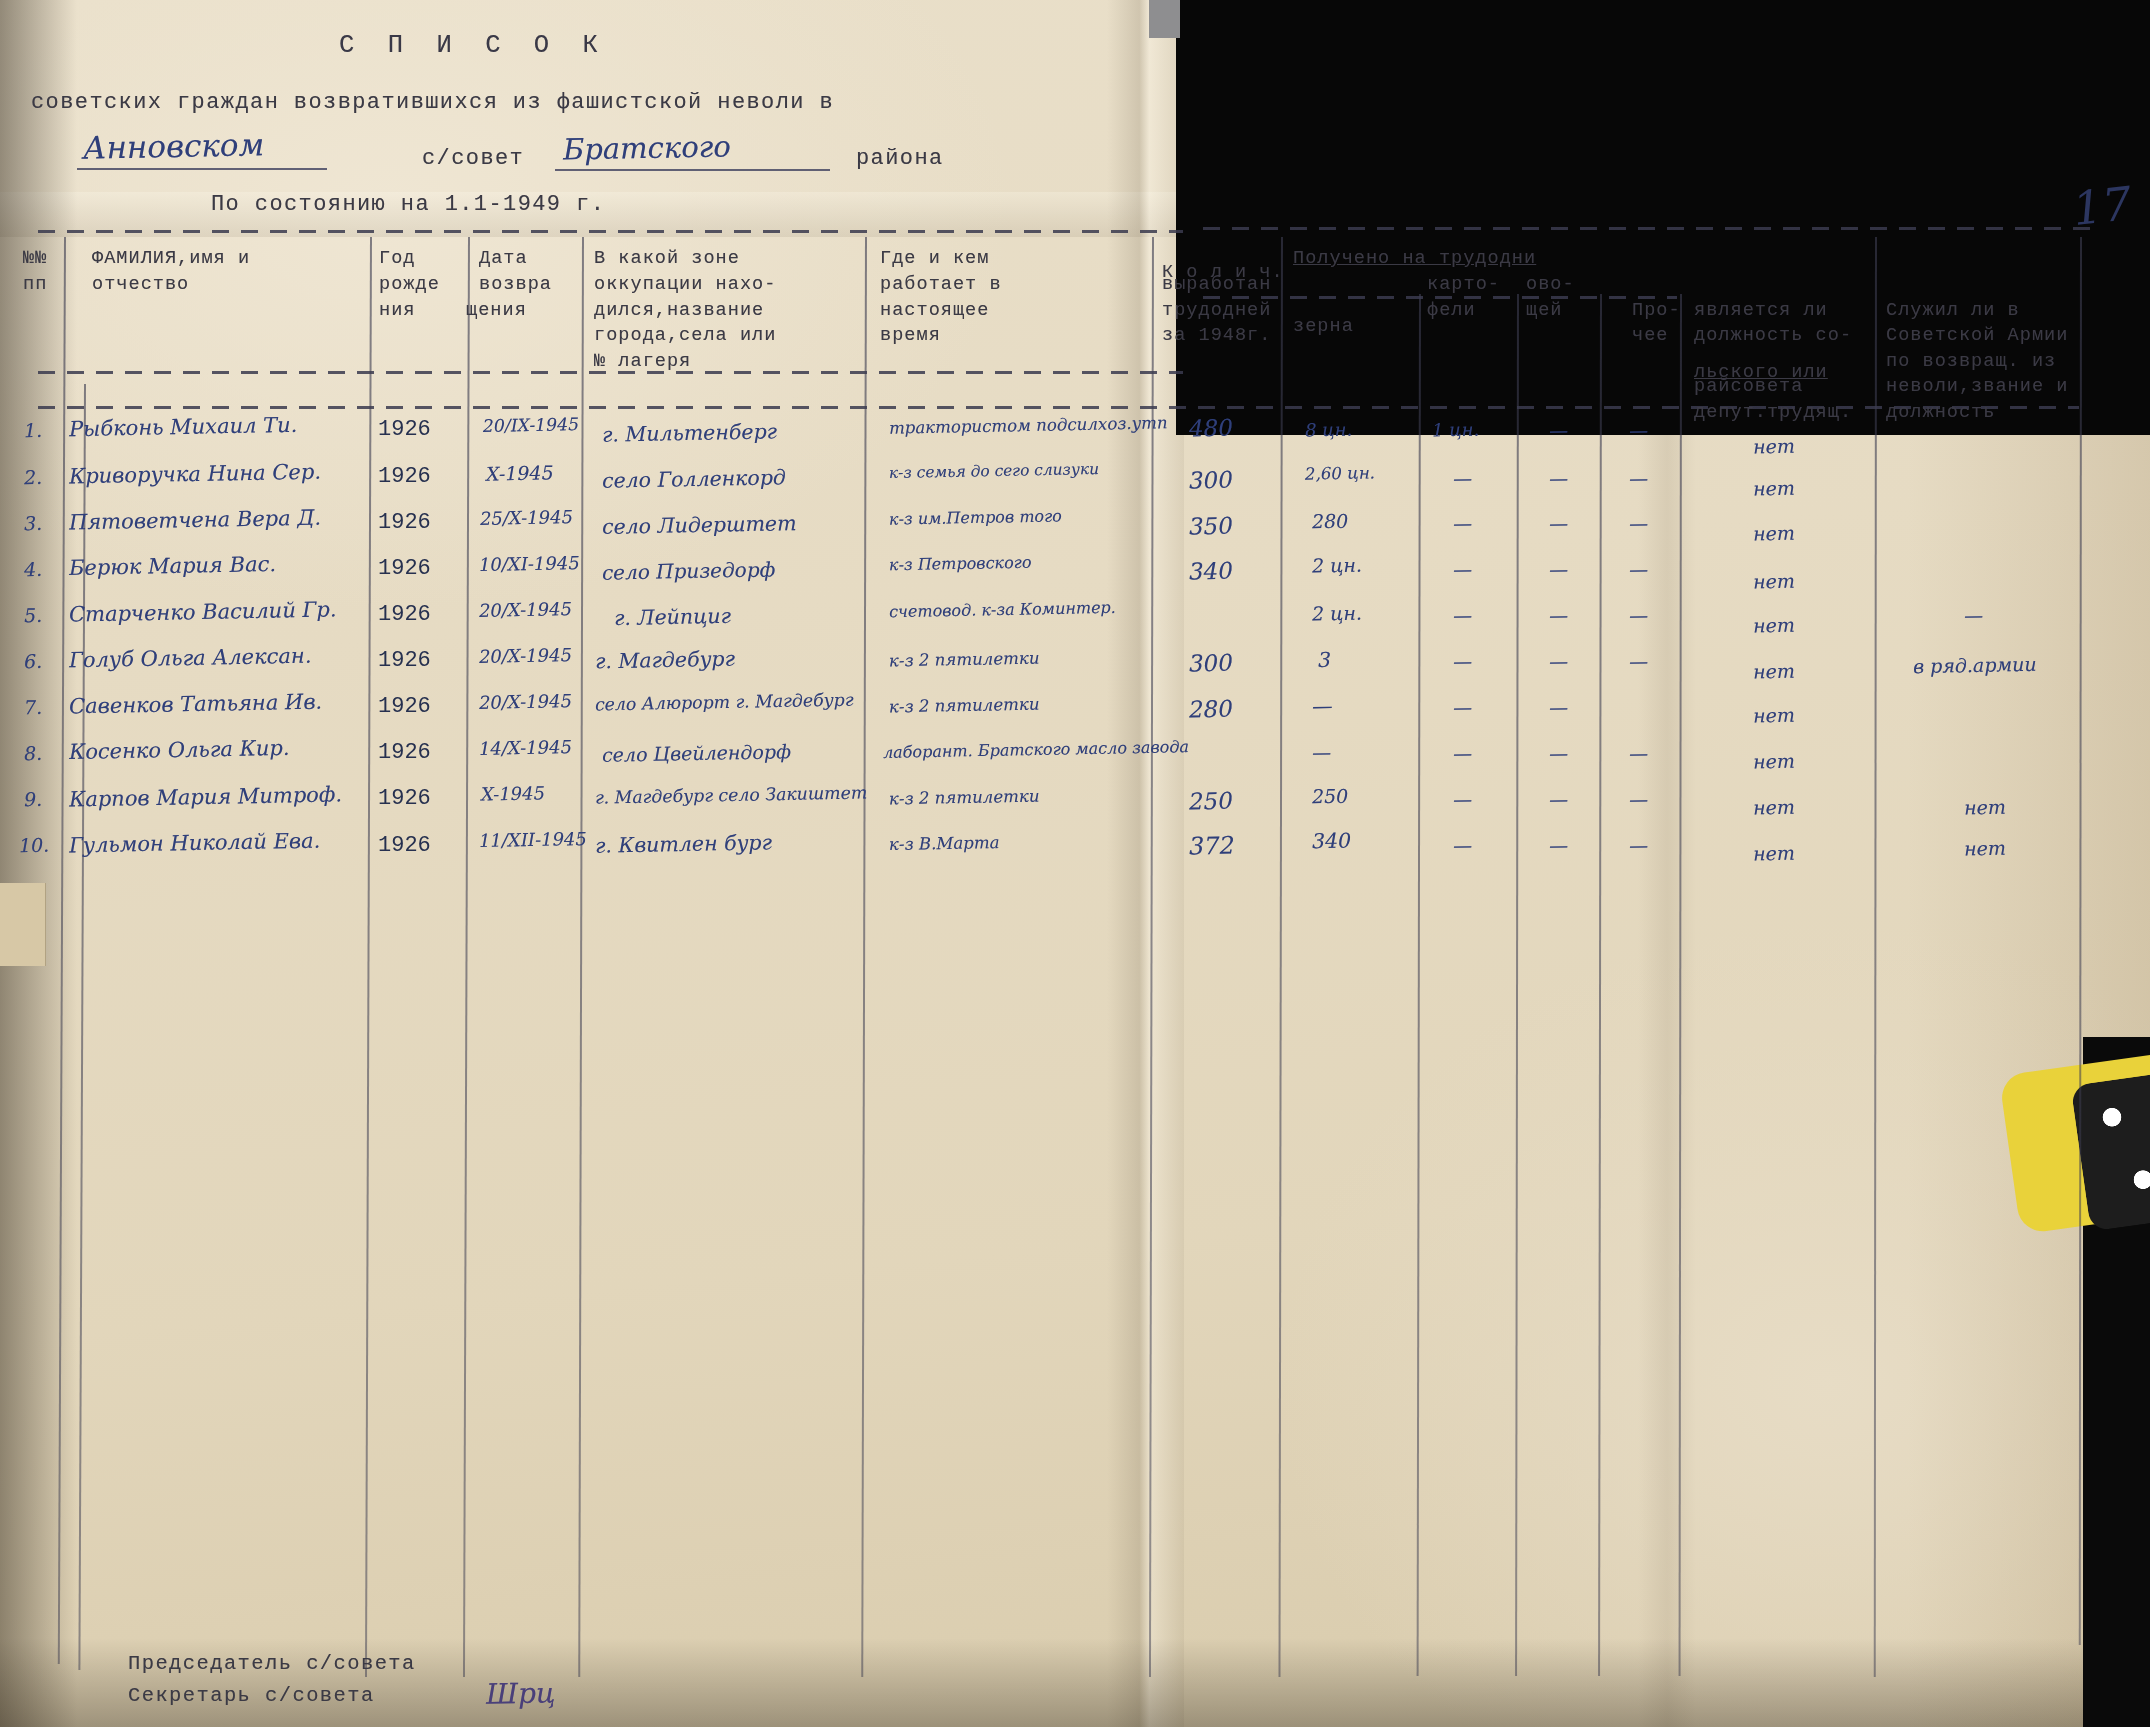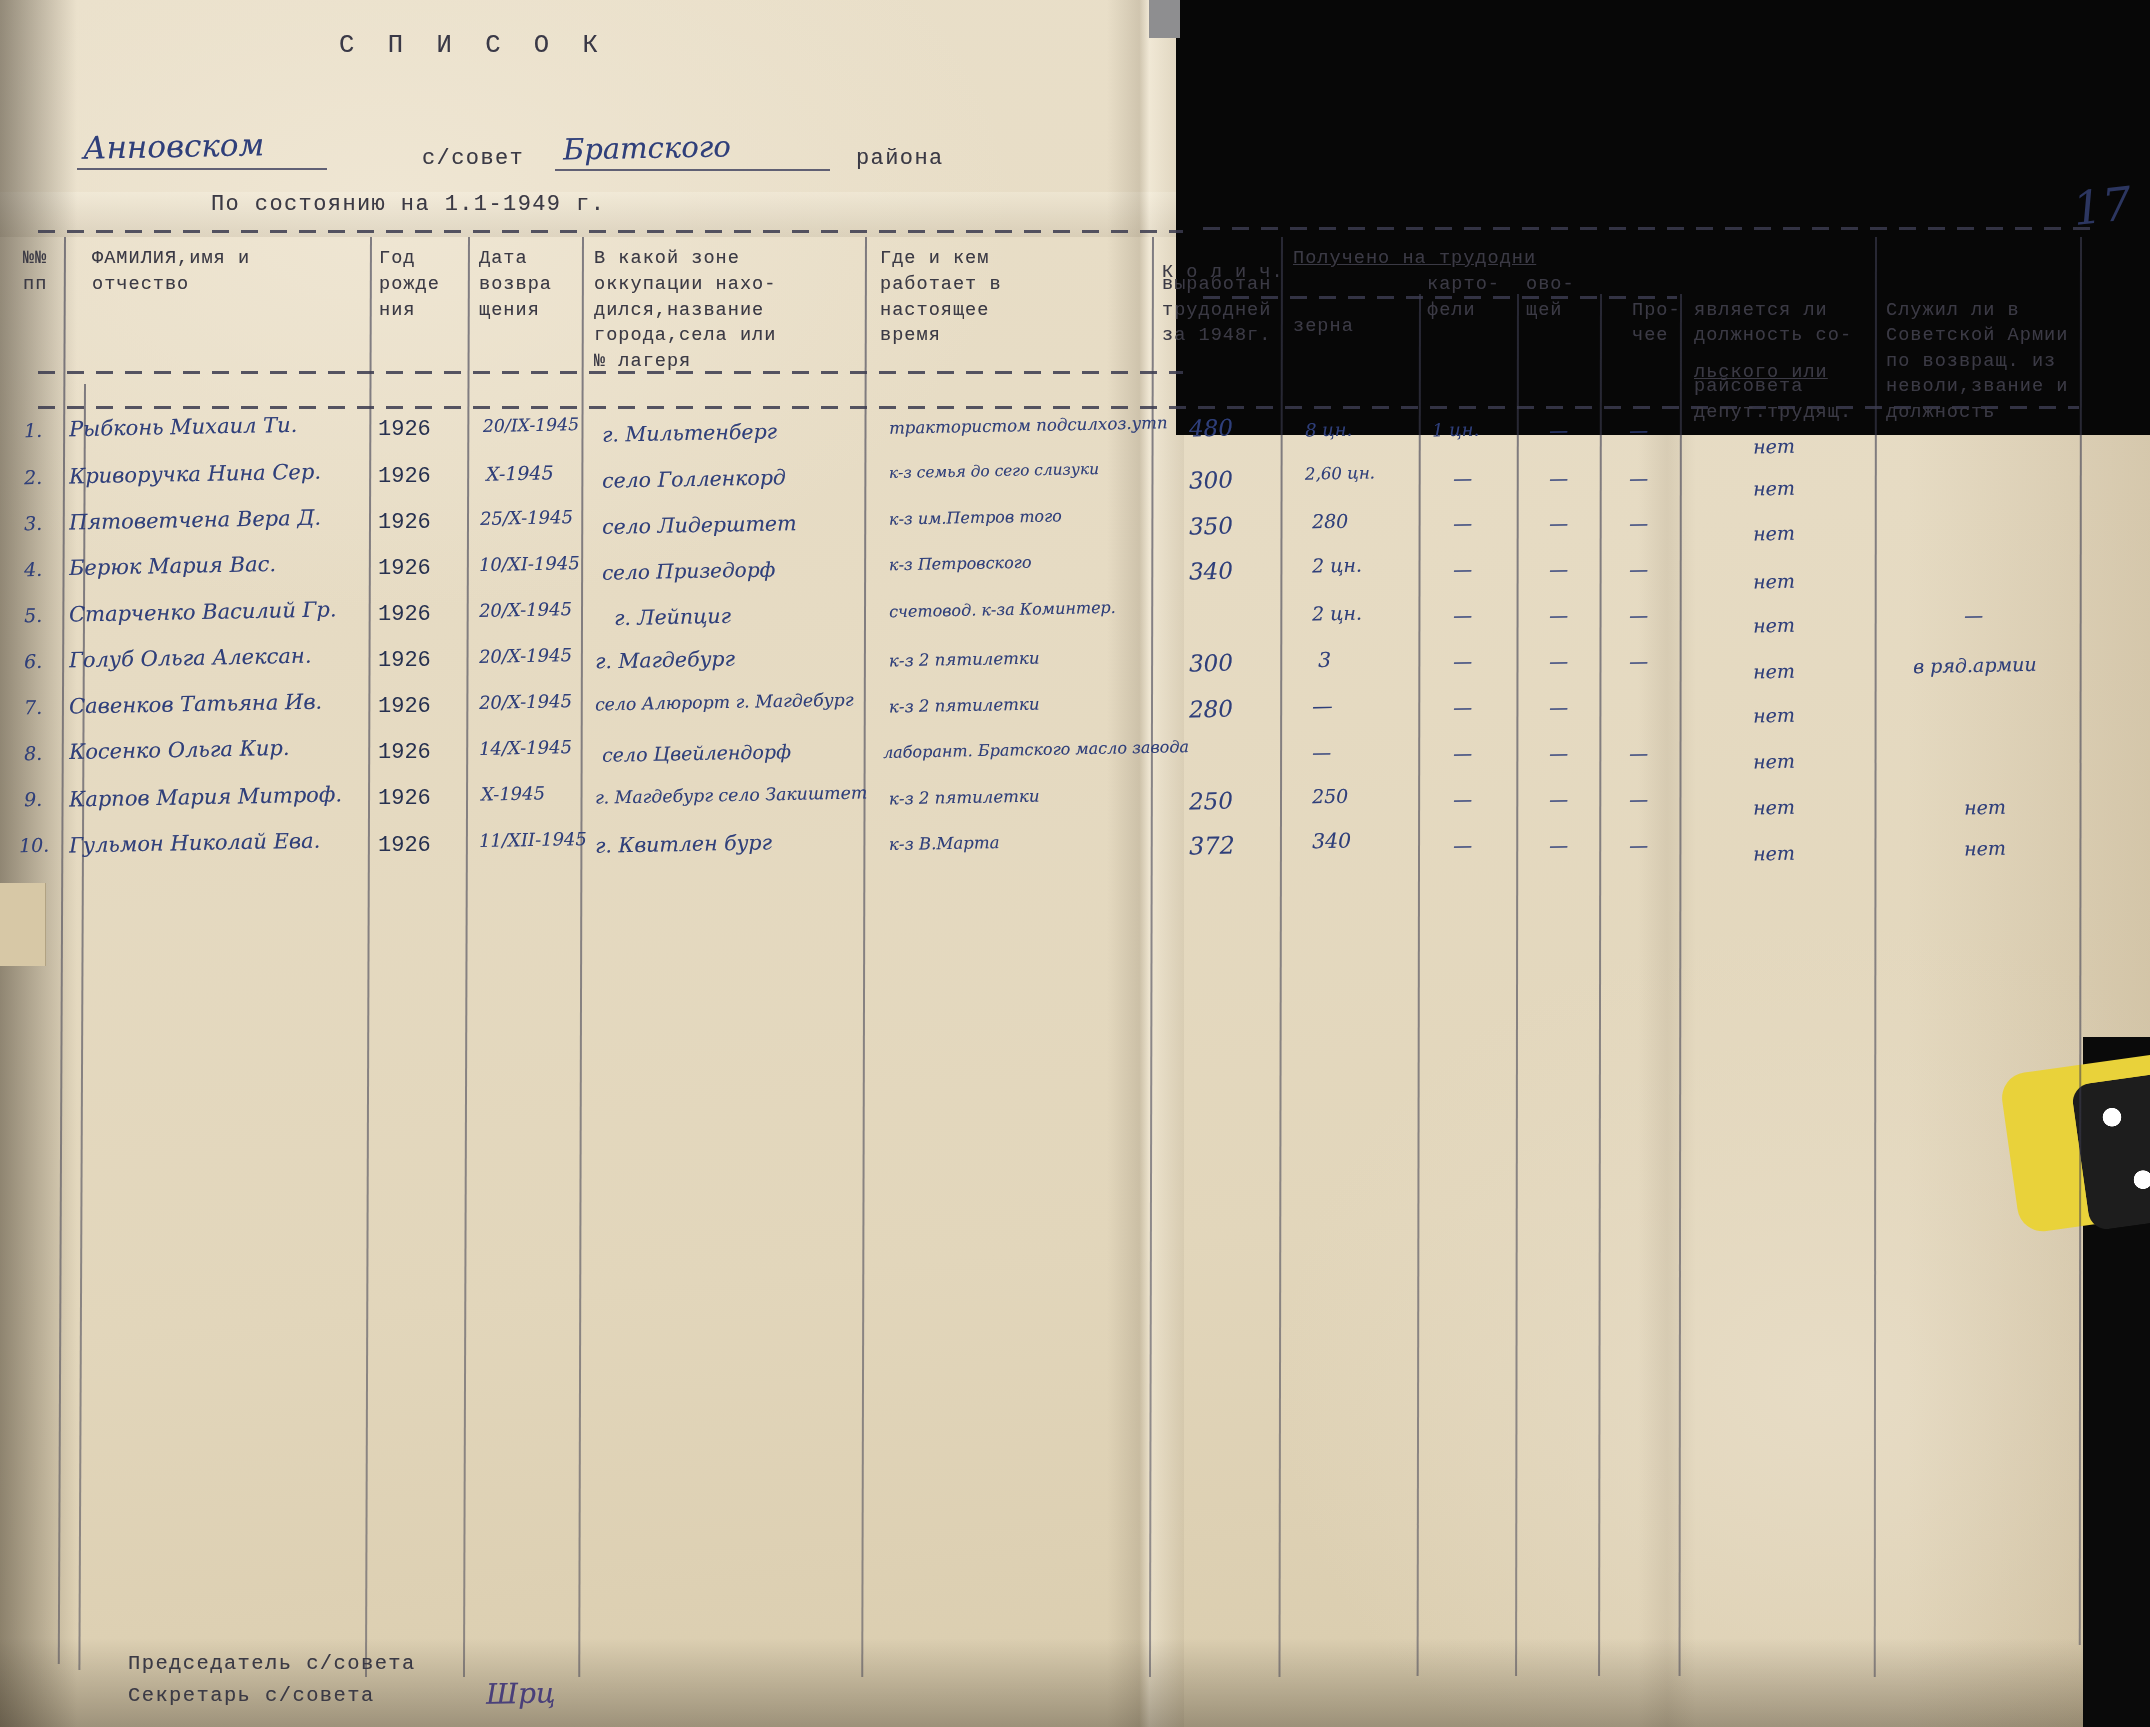--- a/index.html
+++ b/index.html
@@ -211,20 +211,21 @@
   <div class="tear-left"></div>
 
   <div class="sheet-mask-right"></div>
   <div class="spine-strip"></div>
   <div class="sheet-mask-corner"></div>
 
   <div class="yellow-obj"></div>
   <div class="dots-obj"></div>
 
   <div class="tw title" style="left:339px; top:31px;">С П И С О К</div>
+  <div class="tw sub" style="left:31px; top:90px;">советских граждан возвратившихся из фашистской неволи в</div>
   <div class="tw sub" style="left:422px; top:146px;">с/совет</div>
   <div class="tw sub" style="left:856px; top:146px;">района</div>
   <div class="tw sub" style="left:211px; top:192px;">По состоянию на 1.1-1949 г.</div>
 
   <div class="hw" style="left:83px; top:128px; font-size:31px;">Анновском</div>
   <div class="hw-underline" style="left:77px; top:168px; width:250px;"></div>
   <div class="hw" style="left:563px; top:131px; font-size:29px;">Братского</div>
   <div class="hw-underline" style="left:555px; top:169px; width:275px;"></div>
 
   <div class="pagenum" style="left:2073px; top:179px;">17</div>
@@ -255,21 +256,21 @@
 
   <div class="tw small" style="left:92px; top:246px;">ФАМИЛИЯ,имя и</div>
   <div class="tw small" style="left:92px; top:272px;">отчество</div>
 
   <div class="tw small" style="left:379px; top:246px;">Год</div>
   <div class="tw small" style="left:379px; top:272px;">рожде</div>
   <div class="tw small" style="left:379px; top:298px;">ния</div>
 
   <div class="tw small" style="left:479px; top:246px;">Дата</div>
   <div class="tw small" style="left:479px; top:272px;">возвра</div>
-  <div class="tw small" style="left:479px; top:298px;">щения</div>
+  <div class="tw small" style="left:466px; top:298px;">щения</div>
 
   <div class="tw small" style="left:594px; top:246px;">В какой зоне</div>
   <div class="tw small" style="left:594px; top:272px;">оккупации нахо-</div>
   <div class="tw small" style="left:594px; top:298px;">дился,название</div>
   <div class="tw small" style="left:594px; top:323px;">города,села или</div>
   <div class="tw small" style="left:594px; top:349px;">№ лагеря</div>
 
   <div class="tw small" style="left:880px; top:246px;">Где и кем</div>
   <div class="tw small" style="left:880px; top:272px;">работает в</div>
   <div class="tw small" style="left:880px; top:298px;">настоящее</div>

